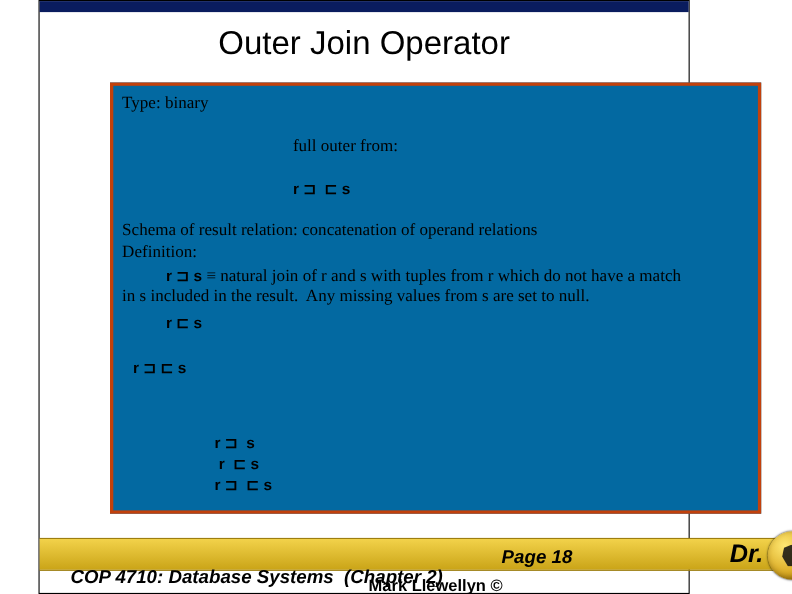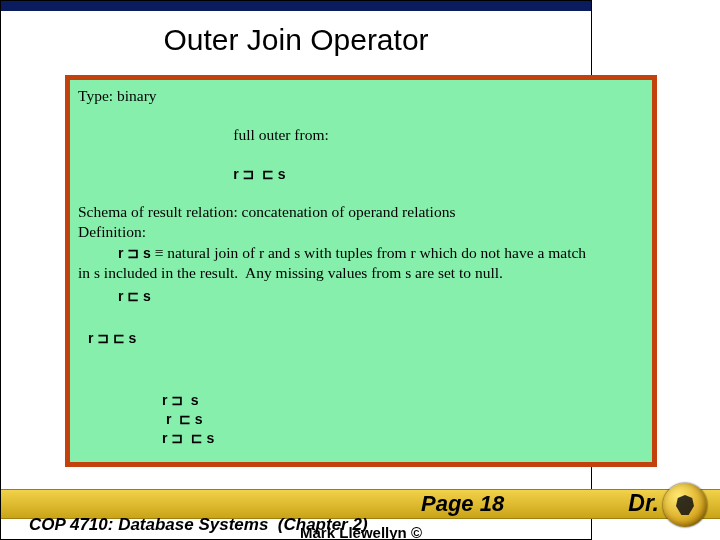--- a/index.html
+++ b/index.html
@@ -1,27 +1,27 @@
 <!DOCTYPE html>
 <html><head>
 <meta charset="utf-8">
 <style>
   * { box-sizing: border-box; margin: 0; padding: 0; }
   html, body { width: 720px; height: 540px; font-family: "Times New Roman", serif; background: #fff; overflow: hidden; }
-  .slide { width: 592px; height: 540px; position: relative; background: #fff; border: 1px solid #000; }
+  .slide { width: 592px; height: 540px; position: relative; background: #fff; border: 1px solid #000; margin-left: 35px; }
   .topbar { height: 10px; background: #0a1c5e; }
   .title { text-align: center; font-size: 30px; font-weight: 400; color: #000; padding: 12px 0 6px 0; font-family: Arial, sans-serif; }
   .content-box {
     position: absolute;
     left: 64px;
     top: 74px;
     width: 592px;
     height: 392px;
-    background: #86efac;
-    border: 5px solid #c2410c;
+    background: #0369a1;
+    border: 3px solid #c2410c;
     padding: 6px 8px 8px 8px;
     font-size: 15.5px;
     line-height: 1.25;
     color: #000;
   }
   .row { white-space: pre; }
   .indent-1 { margin-left: 132px; }
   .sym { font-family: Arial, sans-serif; font-weight: 700; font-size: 14px; }
   .def-eq { margin-left: 40px; }
   .def-line { margin-top: 2px; }
@@ -57,21 +57,21 @@
     z-index: 20;
     white-space: pre;
   }
   .page-num {
     position: absolute;
     left: 420px;
     bottom: 22px;
     font-family: Arial, sans-serif;
     font-weight: 700;
     font-style: italic;
-    font-size: 22px;
+    font-size: 17px;
     color: #000;
     z-index: 20;
     text-align: center;
   }
   .instr {
     position: absolute;
     right: 62px;
     bottom: 22px;
     font-family: Arial, sans-serif;
     font-weight: 700;

